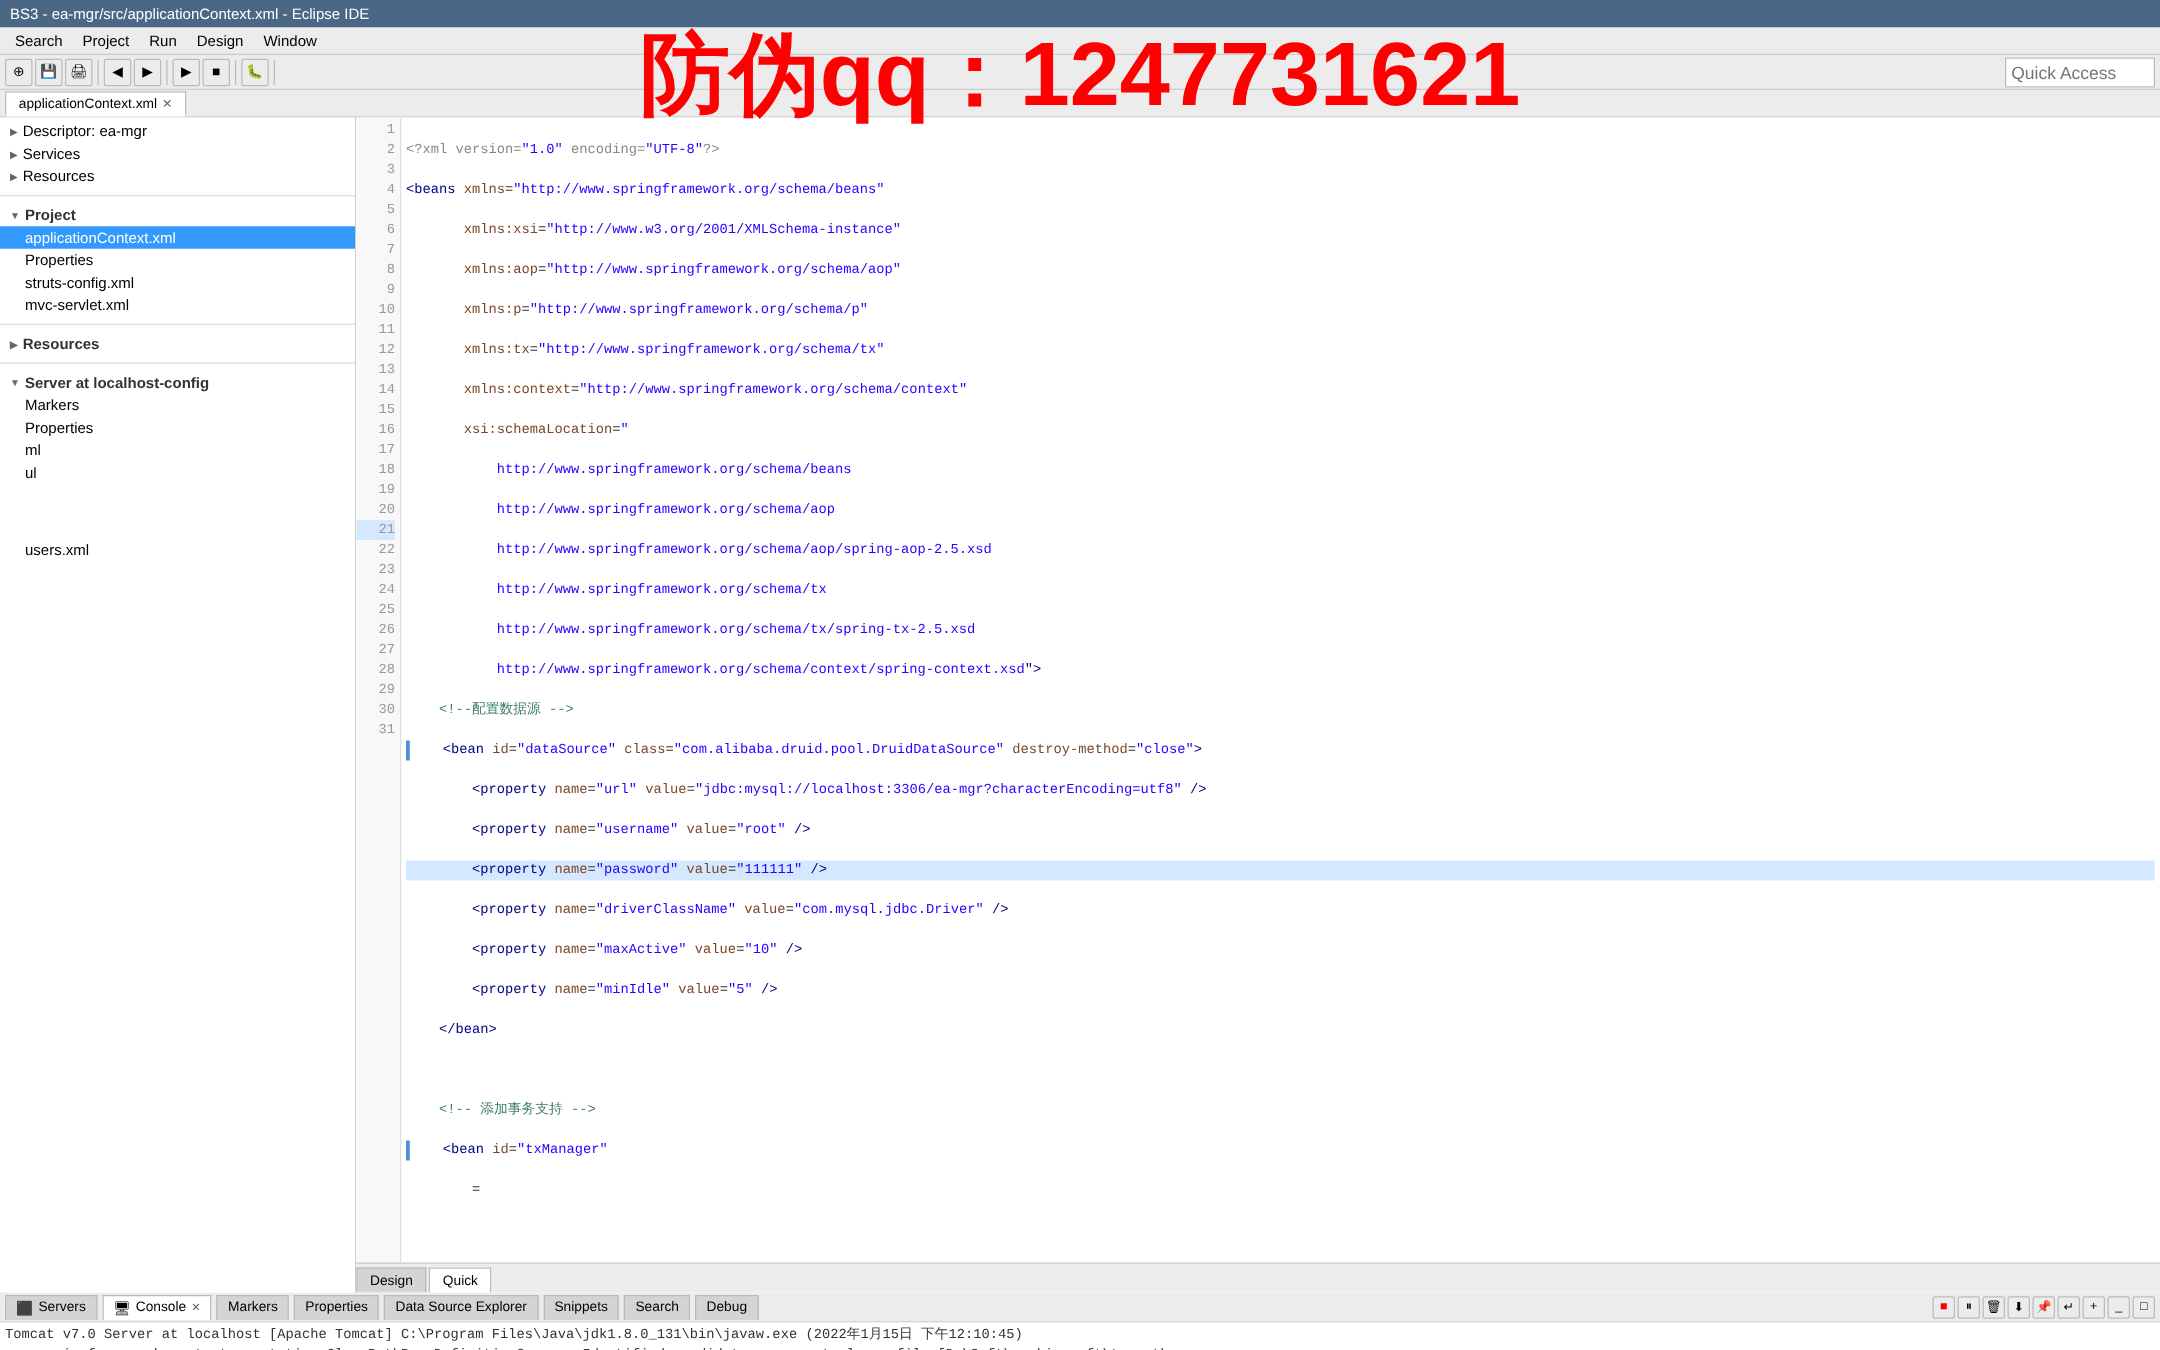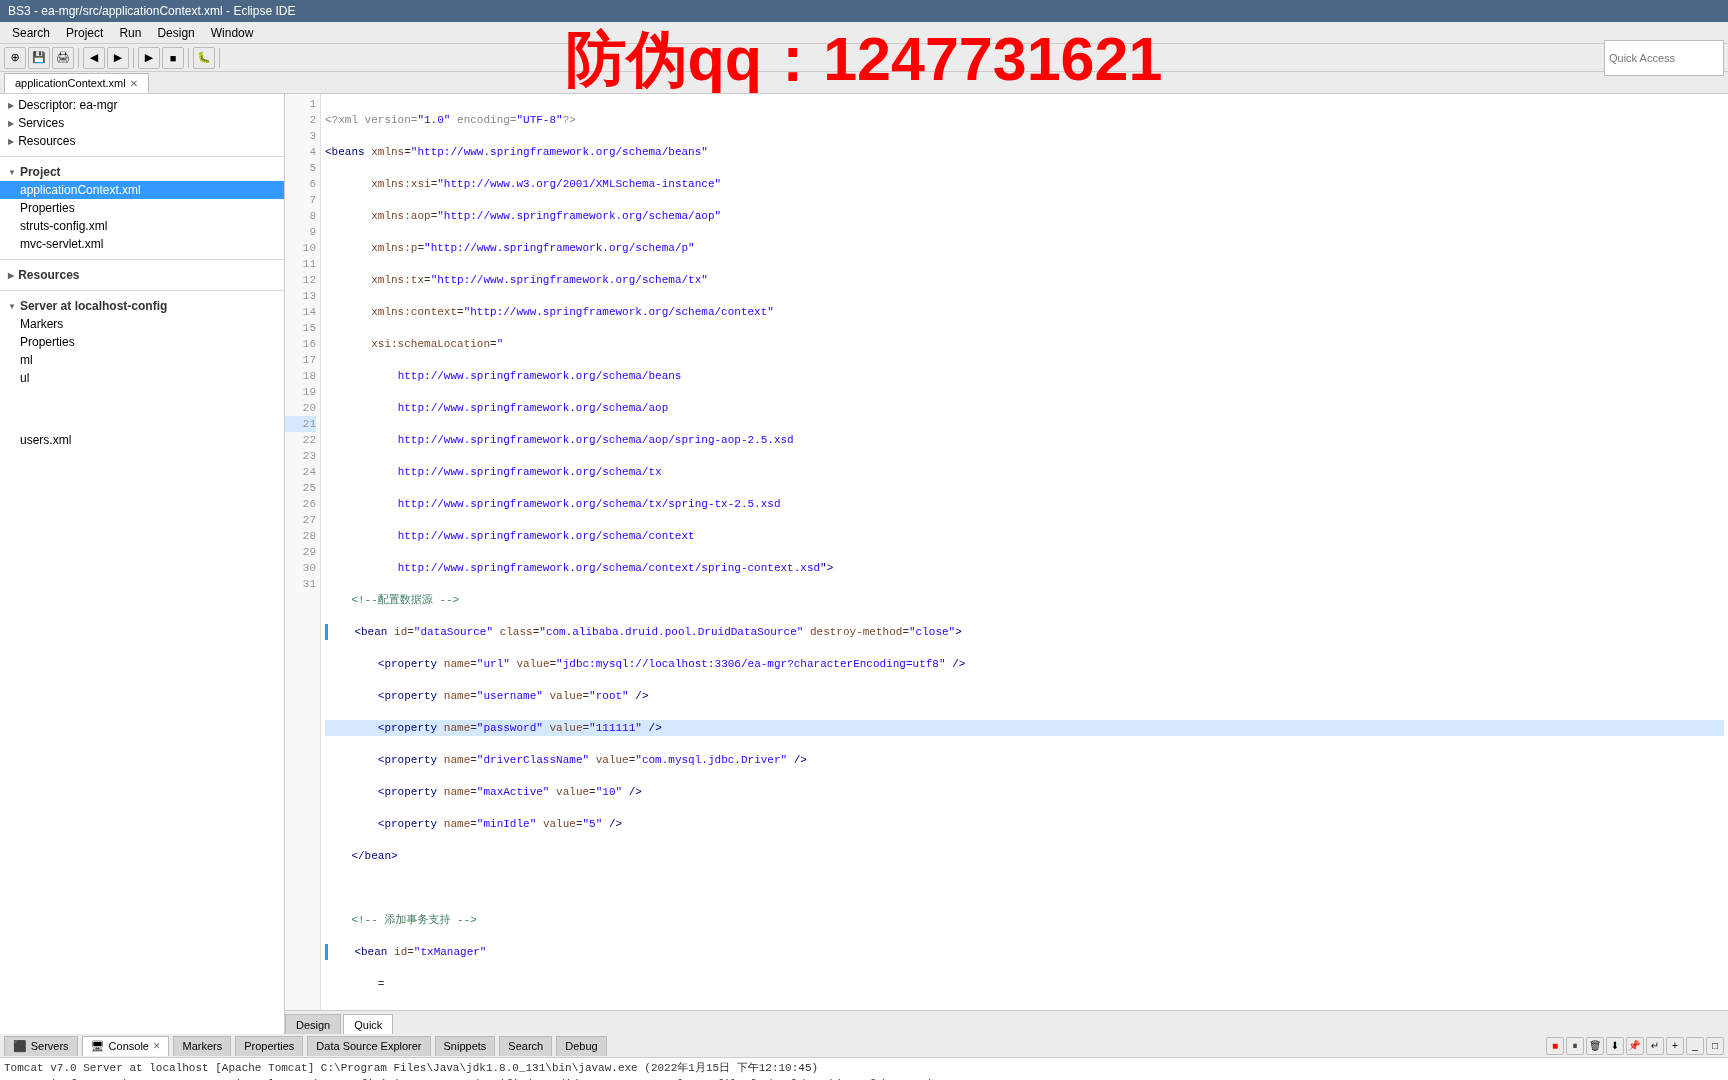--- a/index.html
+++ b/index.html
@@ -63,22 +63,22 @@
       font-size: 11px;
     }
     .toolbar-separator {
       width: 1px;
       height: 20px;
       background: #bbb;
       margin: 0 2px;
     }
     .toolbar-search {
       margin-left: auto;
-      height: 36px;
-      font-size: 11px;
+      height: 24px;
+      font-size: 14px;
       padding: 0 4px;
       border: 1px solid #bbb;
       background: white;
       width: 120px;
     }
 
     
     #tab-bar {
       background: #ececec;
       height: 22px;
@@ -269,21 +269,21 @@
       width: 100%;
       height: 120px;
       display: flex;
       align-items: center;
       justify-content: center;
       pointer-events: none;
       z-index: 9999;
     }
     #watermark-text {
       color: red;
-      font-size: 61px;
+      font-size: 72px;
       font-weight: bold;
       font-family: Arial, sans-serif;
       white-space: nowrap;
     }
 
     
     #editor-bottom-tabs {
       height: 24px;
       background: #ececec;
       border-top: 1px solid #ccc;
@@ -477,21 +477,20 @@
 <span class="code-line">       <span class="xml-attr">xmlns:aop</span>=<span class="xml-value">"http://www.springframework.org/schema/aop"</span></span>
 <span class="code-line">       <span class="xml-attr">xmlns:p</span>=<span class="xml-value">"http://www.springframework.org/schema/p"</span></span>
 <span class="code-line">       <span class="xml-attr">xmlns:tx</span>=<span class="xml-value">"http://www.springframework.org/schema/tx"</span></span>
 <span class="code-line">       <span class="xml-attr">xmlns:context</span>=<span class="xml-value">"http://www.springframework.org/schema/context"</span></span>
 <span class="code-line">       <span class="xml-attr">xsi:schemaLocation</span>=<span class="xml-value">"</span></span>
 <span class="code-line">           <span class="xml-value">http://www.springframework.org/schema/beans</span></span>
 <span class="code-line">           <span class="xml-value">http://www.springframework.org/schema/aop</span></span>
 <span class="code-line">           <span class="xml-value">http://www.springframework.org/schema/aop/spring-aop-2.5.xsd</span></span>
 <span class="code-line">           <span class="xml-value">http://www.springframework.org/schema/tx</span></span>
 <span class="code-line">           <span class="xml-value">http://www.springframework.org/schema/tx/spring-tx-2.5.xsd</span></span>
-<span class="code-line">           <span class="xml-value">http://www.springframework.org/schema/context</span></span>
 <span class="code-line">           <span class="xml-value">http://www.springframework.org/schema/context/spring-context.xsd</span><span class="xml-tag">"&gt;</span></span>
 <span class="code-line"><span class="xml-comment">    &lt;!--配置数据源 --&gt;</span></span>
 <span class="code-line" style="border-left: 3px solid #4a90d9;"><span class="xml-tag">    &lt;bean</span> <span class="xml-attr">id</span>=<span class="xml-value">"dataSource"</span> <span class="xml-attr">class</span>=<span class="xml-value">"com.alibaba.druid.pool.DruidDataSource"</span> <span class="xml-attr">destroy-method</span>=<span class="xml-value">"close"</span><span class="xml-tag">&gt;</span></span>
 <span class="code-line">        <span class="xml-tag">&lt;property</span> <span class="xml-attr">name</span>=<span class="xml-value">"url"</span> <span class="xml-attr">value</span>=<span class="xml-value">"jdbc:mysql://localhost:3306/ea-mgr?characterEncoding=utf8"</span> <span class="xml-tag">/&gt;</span></span>
 <span class="code-line">        <span class="xml-tag">&lt;property</span> <span class="xml-attr">name</span>=<span class="xml-value">"username"</span> <span class="xml-attr">value</span>=<span class="xml-value">"root"</span> <span class="xml-tag">/&gt;</span></span>
 <span class="code-line" style="background:#d4e8ff">        <span class="xml-tag">&lt;property</span> <span class="xml-attr">name</span>=<span class="xml-value">"password"</span> <span class="xml-attr">value</span>=<span class="xml-value">"111111"</span> <span class="xml-tag">/&gt;</span></span>
 <span class="code-line">        <span class="xml-tag">&lt;property</span> <span class="xml-attr">name</span>=<span class="xml-value">"driverClassName"</span> <span class="xml-attr">value</span>=<span class="xml-value">"com.mysql.jdbc.Driver"</span> <span class="xml-tag">/&gt;</span></span>
 <span class="code-line">        <span class="xml-tag">&lt;property</span> <span class="xml-attr">name</span>=<span class="xml-value">"maxActive"</span> <span class="xml-attr">value</span>=<span class="xml-value">"10"</span> <span class="xml-tag">/&gt;</span></span>
 <span class="code-line">        <span class="xml-tag">&lt;property</span> <span class="xml-attr">name</span>=<span class="xml-value">"minIdle"</span> <span class="xml-attr">value</span>=<span class="xml-value">"5"</span> <span class="xml-tag">/&gt;</span></span>
 <span class="code-line">    <span class="xml-tag">&lt;/bean&gt;</span></span>

